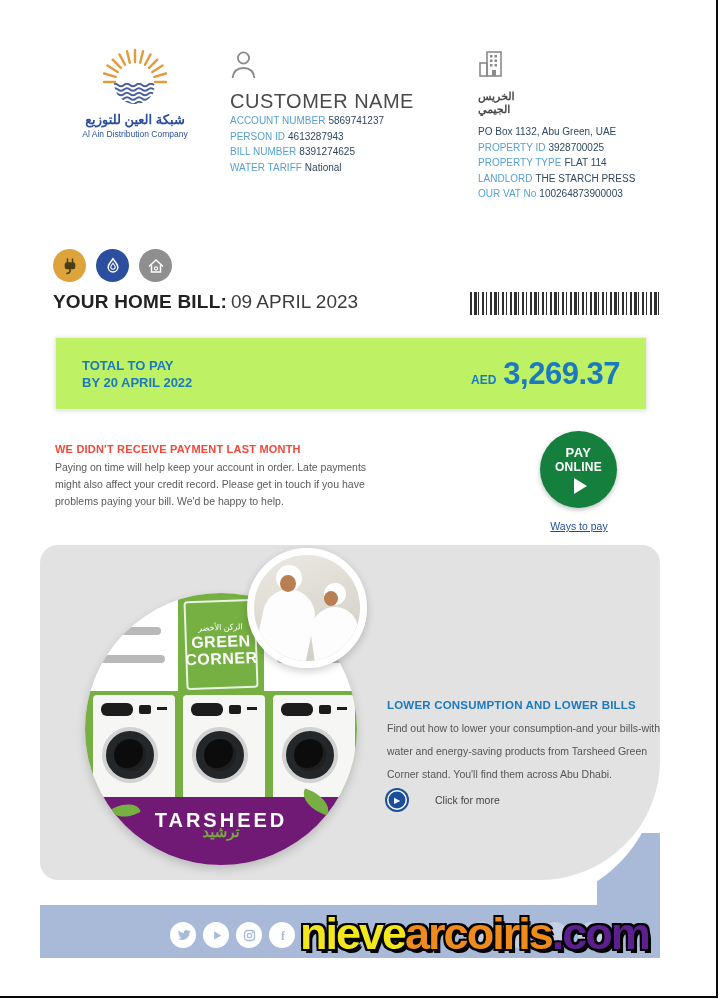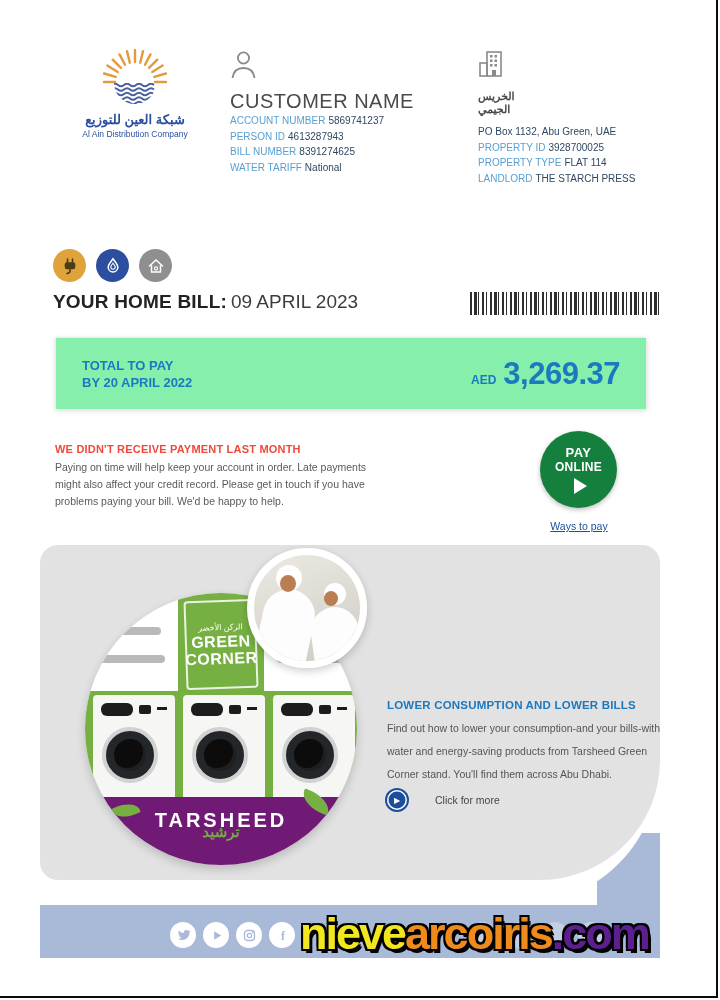--- a/index.html
+++ b/index.html
@@ -31,21 +31,21 @@
   .u-home { background:#8f8f8f; }
 
   
   .bill-title { position:absolute; left:53px; top:291px; font-size:19px; color:#222; }
   .bill-title .b1 { font-weight:800; letter-spacing:.2px; }
   .bill-title .b2 { font-weight:400; color:#3c3c3c; margin-left:4px; }
   .barcode { position:absolute; left:470px; top:292px; width:190px; height:23px;
     background:repeating-linear-gradient(90deg,#2f2f2f 0 2px,#fff 2px 4px,#2f2f2f 4px 7px,#fff 7px 8px,#2f2f2f 8px 9px,#fff 9px 12px,#2f2f2f 12px 14px,#fff 14px 16px,#2f2f2f 16px 17px,#fff 17px 20px); }
 
   
-  .total-box { position:absolute; left:55px; top:337px; width:592px; height:73px; background:#86efac;
+  .total-box { position:absolute; left:55px; top:337px; width:592px; height:73px; background:#bef264;
     border:1px solid #ececec; border-radius:2px; box-shadow:0 1px 5px rgba(0,0,0,.13);
     display:flex; align-items:center; justify-content:space-between; padding:18px 26px; }
   .total-label { color:#1b79c0; font-weight:bold; font-size:13px; line-height:17px; }
   .amount-wrap { display:flex; align-items:baseline; color:#1b79c0; }
   .cur { font-size:12px; font-weight:bold; margin-right:7px; }
   .amt { font-size:31px; font-weight:bold; letter-spacing:-.5px; }
 
   
   .notice-h { position:absolute; left:55px; top:443px; font-size:11px; font-weight:bold; color:#f0483a; letter-spacing:.2px; }
   .notice-b { position:absolute; left:55px; top:459px; width:338px; font-size:10.5px; color:#5a5a5a; line-height:17px; }
@@ -182,20 +182,21 @@
       </g>
     </svg>
     <div class="prop-ar">
       <div>الخريس</div>
       <div>الجيمي</div>
     </div>
     <div class="prop-addr">PO Box 1132, Abu Green, UAE</div>
     <div class="frow"><span class="fl">PROPERTY ID</span><span class="fv">3928700025</span></div>
     <div class="frow"><span class="fl">PROPERTY TYPE</span><span class="fv">FLAT 114</span></div>
     <div class="frow"><span class="fl">LANDLORD</span><span class="fv">THE STARCH PRESS</span></div>
+    <div class="frow"><span class="fl">OUR VAT No</span><span class="fv">100264873900003</span></div>
   </div>
 
   <div class="util">
     <div class="ucircle u-elec">
       <svg width="18" height="18" viewBox="0 0 18 18">
         <g stroke="#4a3c14" stroke-width="1.6" fill="none" stroke-linecap="round">
           <line x1="6.5" y1="2" x2="6.5" y2="6"></line>
             <line x1="11.5" y1="2" x2="11.5" y2="6"></line>
           <rect x="4.5" y="6" width="9" height="5.5" rx="1.5" fill="#4a3c14"></rect>
           <path d="M9 11.5 v2.5 q0 2 -3 2.5"></path>

